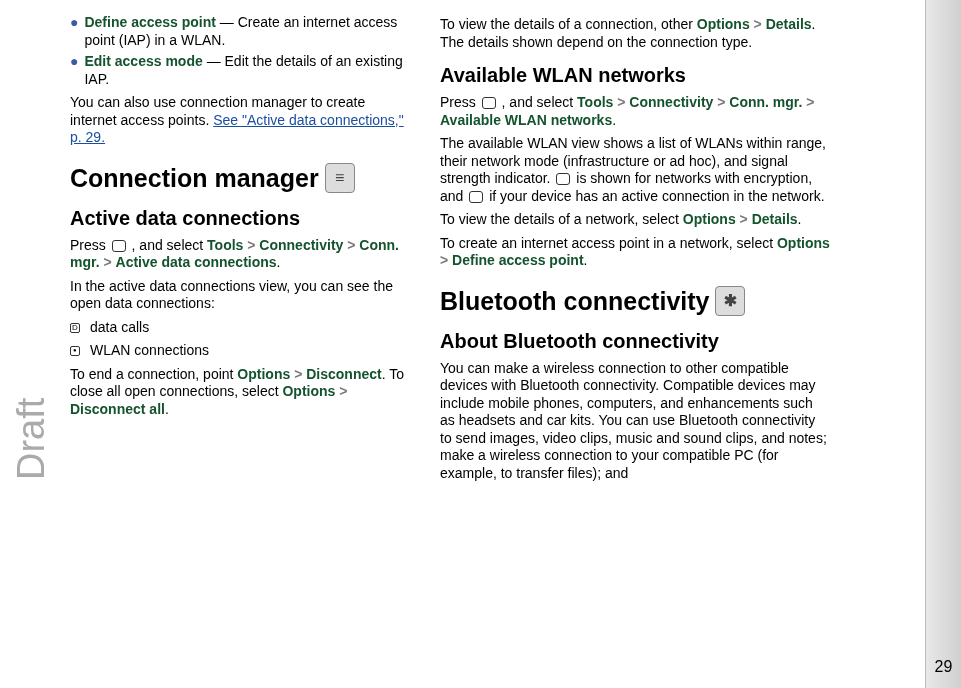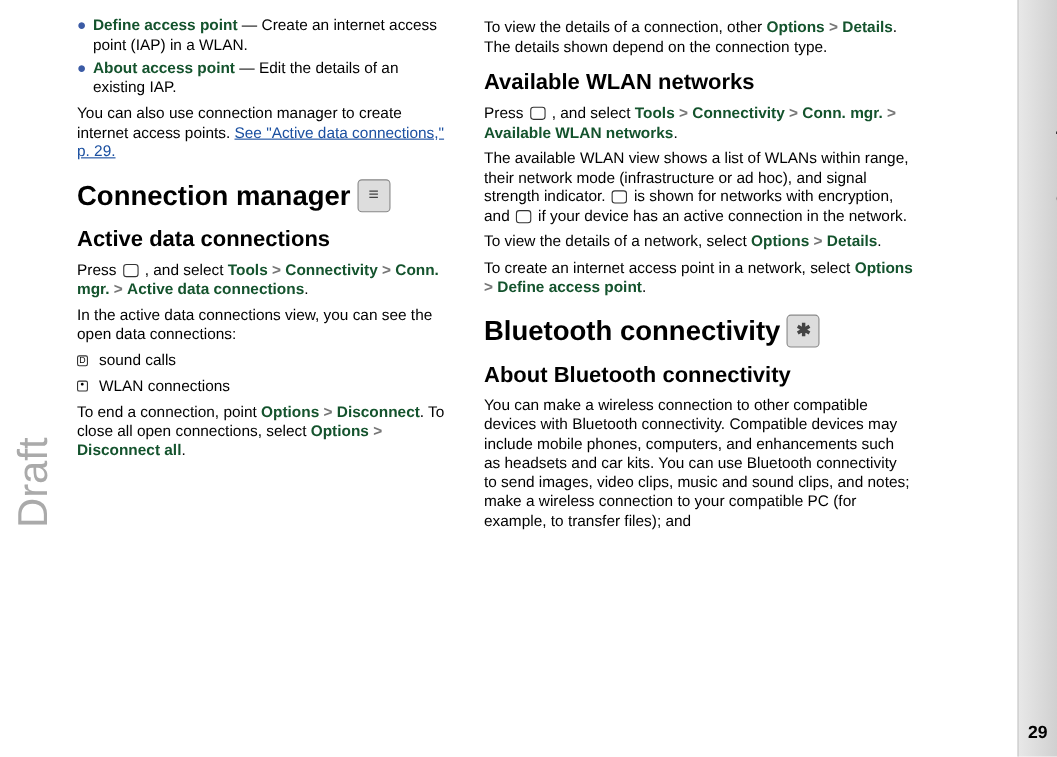--- a/index.html
+++ b/index.html
@@ -49,21 +49,21 @@
     transform: rotate(-90deg);
     transform-origin: right top;
     font-weight: bold;
     font-size: 16px;
   }
   .side-tab-num {
     position: absolute;
     bottom: 12px;
     width: 100%;
     text-align: center;
-    font-weight: bold;
+    font-weight: normal;
     font-size: 16px;
   }
   .bullet { color: #3b5ba5; font-weight: bold; margin-right: 6px; }
   .menu { color: #14532d; font-weight: bold; }
   .gt { color: #777; font-weight: bold; }
   .link { color: #1a4fa0; text-decoration: underline; cursor: pointer; }
   p { margin: 6px 0; }
   h1 { font-size: 25px; font-weight: bold; margin: 16px 0 8px 0; display: flex; align-items: flex-start; gap: 6px; }
   h2 { font-size: 20px; font-weight: bold; margin: 12px 0 6px 0; }
   .iconbox {
@@ -114,21 +114,21 @@
 <div class="page">
 
   <div class="col">
     <ul class="bullets">
       <li>
         <span class="bullet">●</span>
         <span><span class="menu">Define access point</span><span> — Create an internet access point (IAP) in a WLAN.</span></span>
       </li>
       <li>
         <span class="bullet">●</span>
-        <span><span class="menu">About access point</span><span> — Edit the details of an existing IAP.</span></span>
+        <span><span class="menu">Edit access mode</span><span> — Edit the details of an existing IAP.</span></span>
       </li>
     </ul>
 
     <p>
       <span>You can also use connection manager to create internet access points. </span><span class="link">See "Active data connections," p. 29.</span>
     </p>
 
     <h1>
       <span>Connection manager</span>
       <span class="h1-icon">
@@ -139,21 +139,21 @@
     <h2>Active data connections</h2>
 
     <p>
       <span>Press </span><span class="inline-icon"></span><span> , and select </span><span class="menu">Tools</span> <span class="gt">&gt;</span> <span class="menu">Connectivity</span> <span class="gt">&gt;</span> <span class="menu">Conn. mgr.</span> <span class="gt">&gt;</span> <span class="menu">Active data connections</span><span>.</span>
     </p>
 
     <p>In the active data connections view, you can see the open data connections:</p>
 
     <p class="row">
         <span class="iconbox icon-d"></span>
-        <span>sound calls</span>
+        <span>data calls</span>
       </p>
     <p class="row">
         <span class="iconbox icon-w"></span>
         <span>WLAN connections</span>
       </p>
 
 
     <p>
       <span>To end a connection, point </span><span class="menu">Options</span> <span class="gt">&gt;</span> <span class="menu">Disconnect</span><span>. To close all open connections, select </span><span class="menu">Options</span> <span class="gt">&gt;</span> <span class="menu">Disconnect all</span><span>.</span>
     </p>

